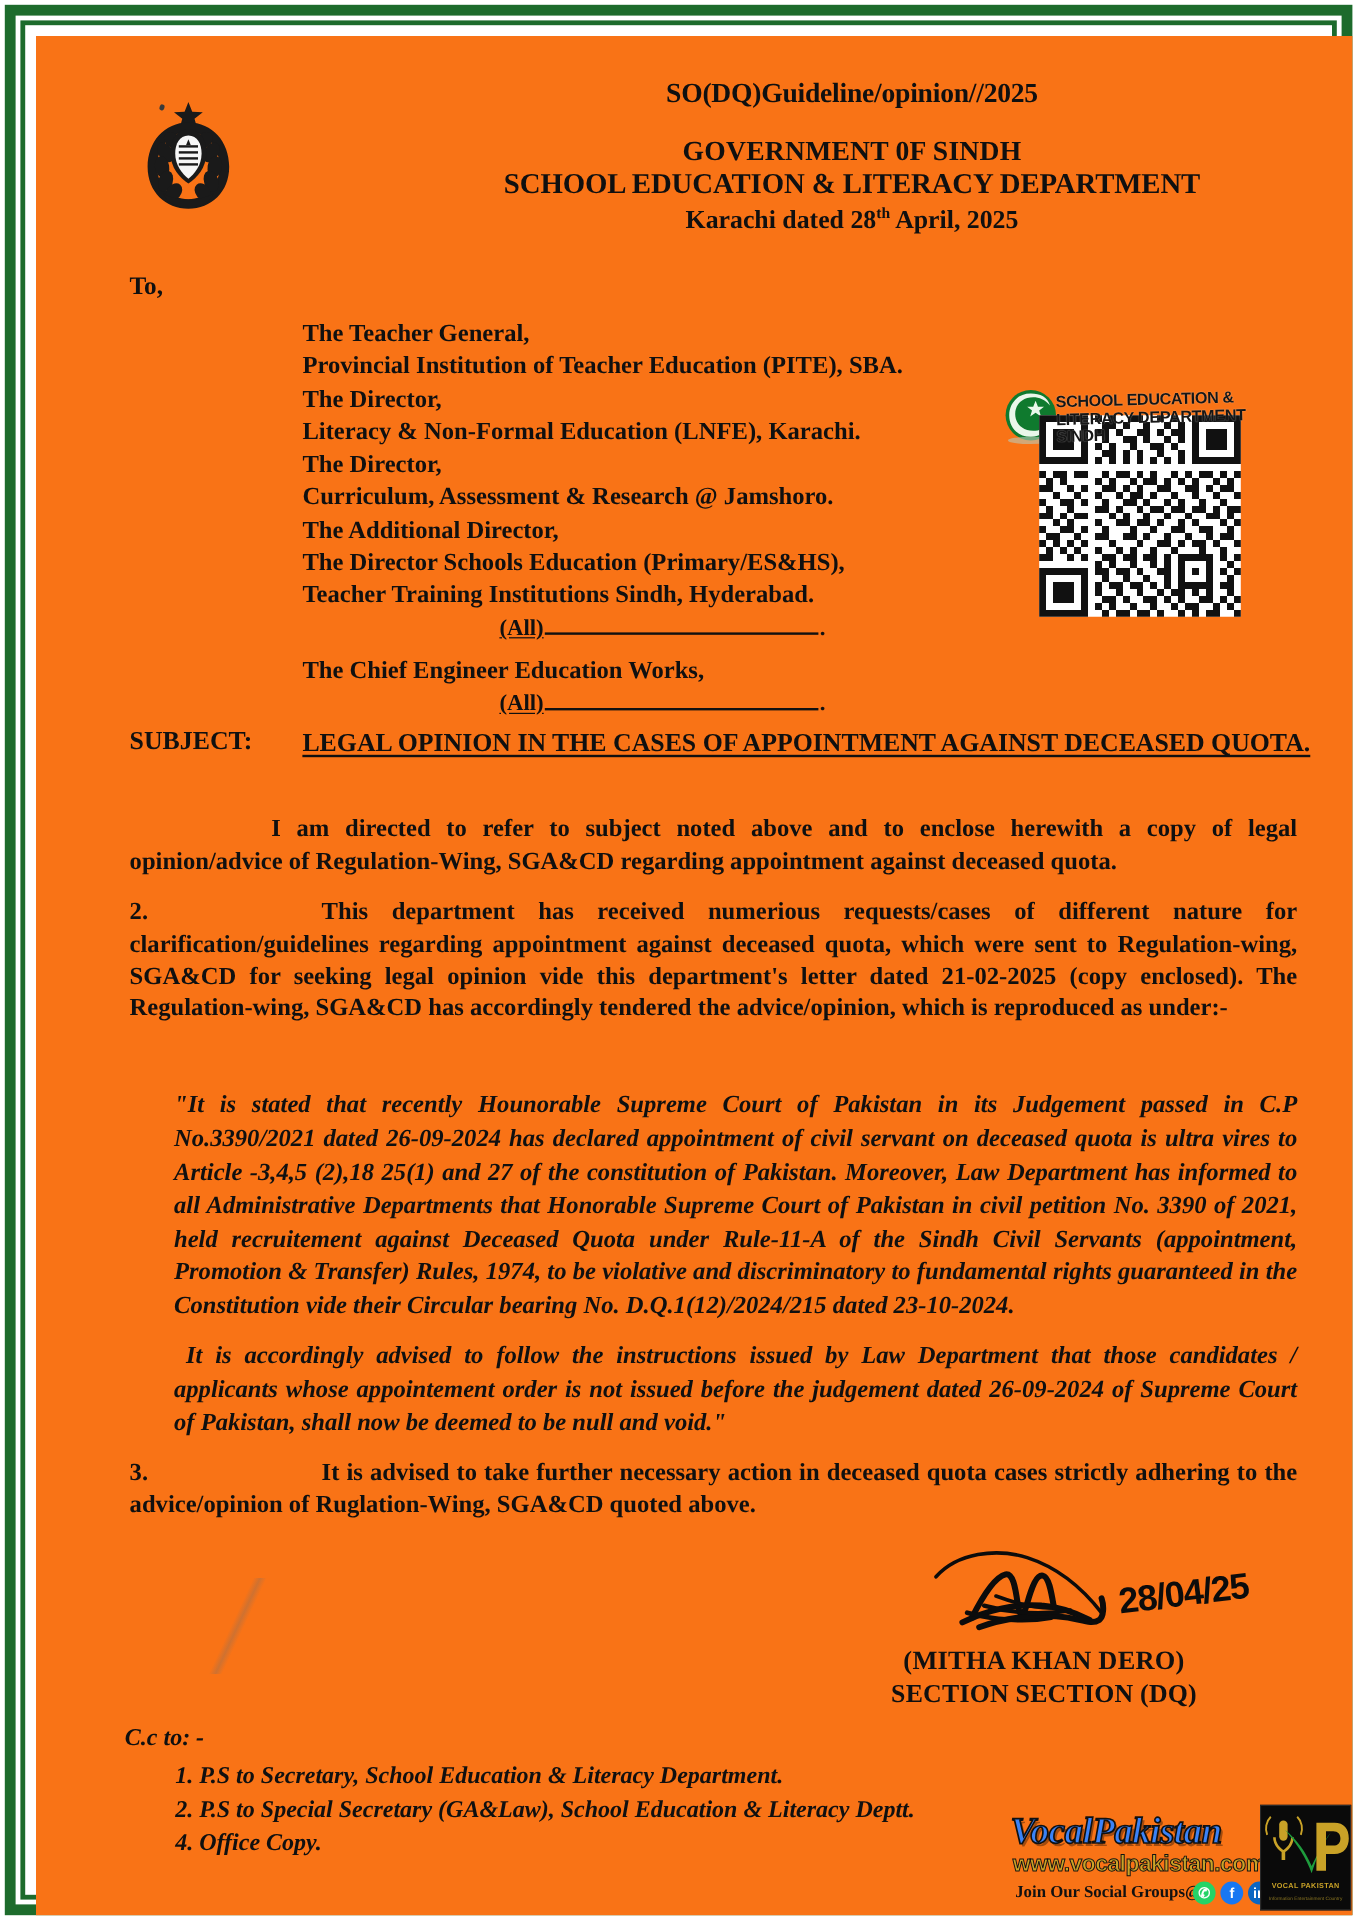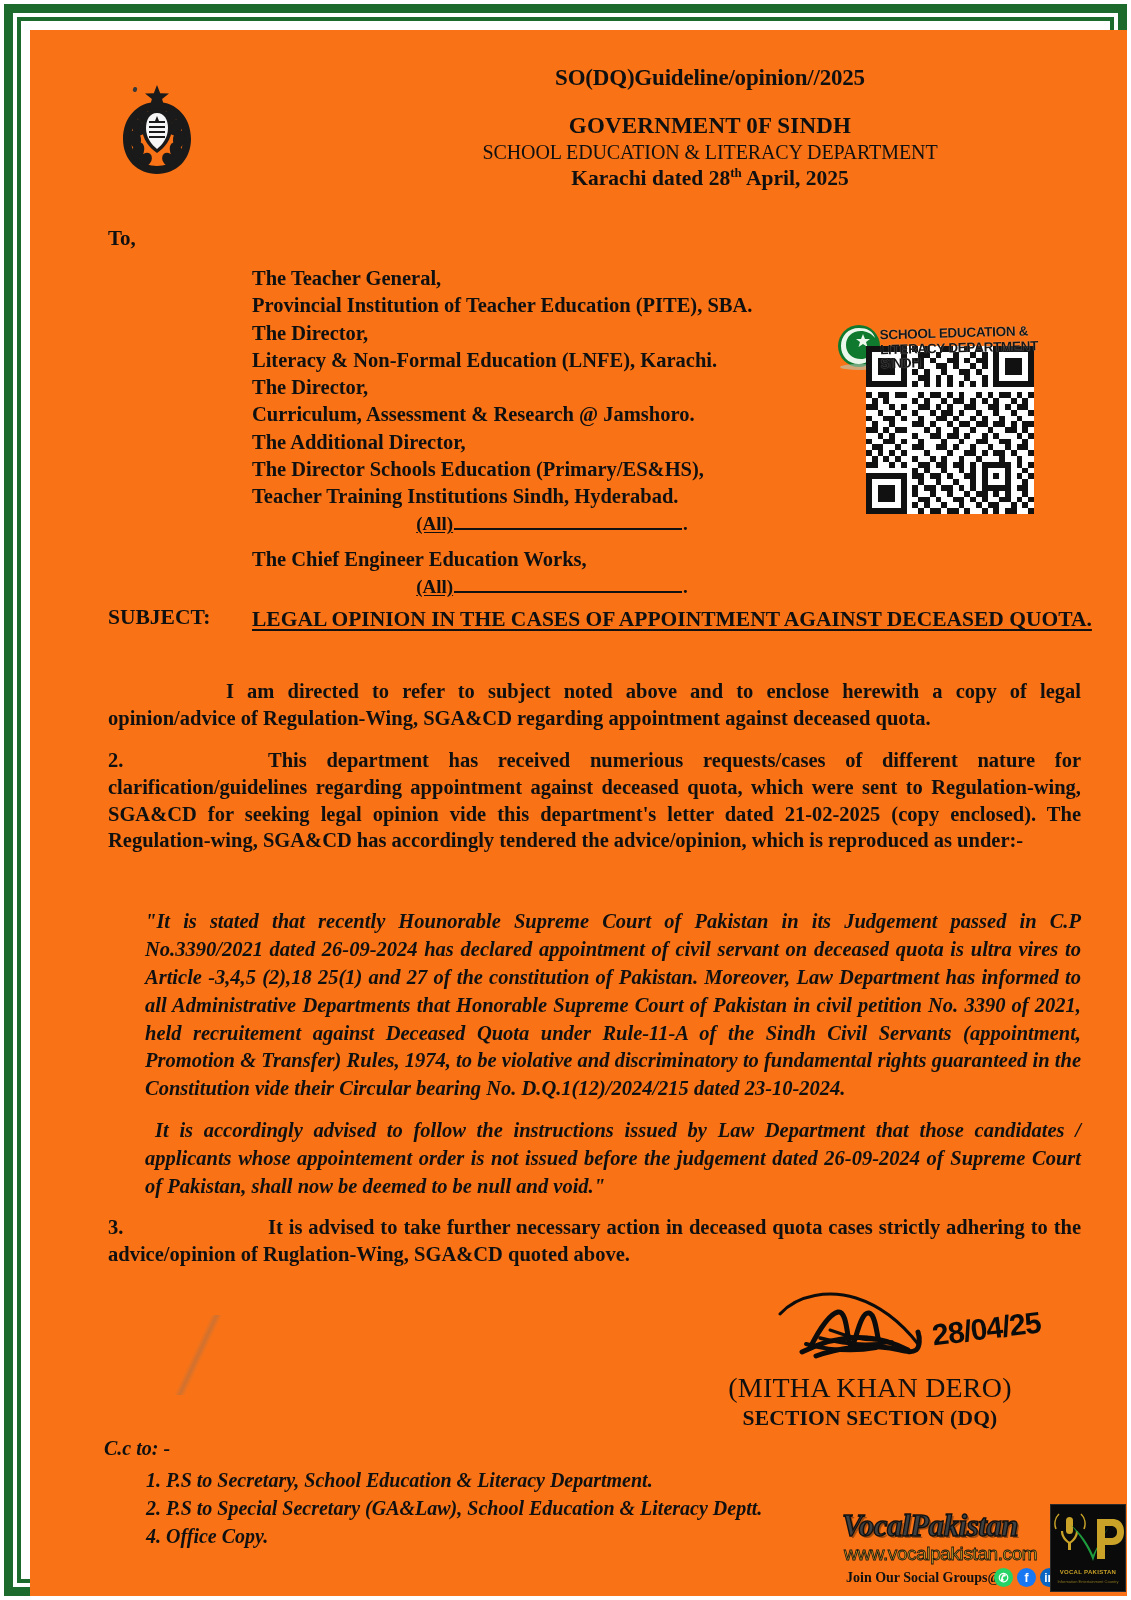--- a/index.html
+++ b/index.html
@@ -72,21 +72,21 @@
   .hdr-ref {
     font-weight: bold; font-size: 23px; letter-spacing: -0.2px;
     line-height: 1.20;
   }
   .hdr-gov {
     font-weight: bold; font-size: 23px; letter-spacing: 0.2px;
     line-height: 1.22;
     margin-top: 20px;
   }
   .hdr-dept {
-    font-weight: normal; font-size: 20px; letter-spacing: -0.1px;
+    font-weight: bold; font-size: 24px; letter-spacing: -0.1px;
     line-height: 1.22;
   }
   .hdr-date {
     font-weight: bold; font-size: 21.5px;
     line-height: 1.35;
   }
   .hdr-date sup { font-size: 13px; vertical-align: super; }
 
   
   .to-label {
@@ -232,21 +232,21 @@
     position: absolute;
     left: 262px; top: 20px;
     font-family: "Liberation Sans", sans-serif;
     font-weight: bold;
     font-size: 30px;
     color: #0c0c0c;
     transform: rotate(-7deg);
     letter-spacing: -1px;
   }
   .sig-name {
-    font-weight: normal; font-size: 28px; line-height: 1.25;
+    font-weight: bold; font-size: 22px; line-height: 1.25;
     letter-spacing: 0.2px;
   }
   .sig-title {
     font-weight: bold; font-size: 21.5px; line-height: 1.25;
     letter-spacing: 0.2px;
   }
 
   
   .cc-block {
     position: absolute;
@@ -268,30 +268,30 @@
     z-index: 10;
   }
   .brand-word {
     position: absolute;
     left: 4px; top: 0px;
     font-family: "Liberation Serif", serif;
     font-style: italic;
     font-weight: bold;
     font-size: 31px;
     letter-spacing: -0.5px;
-    color: #404040;
+    color: #3b82f6;
     -webkit-text-stroke: 1.4px #111;
     text-shadow: 2px 2px 0 rgba(0,0,0,.35);
     white-space: nowrap;
   }
   .brand-url {
     position: absolute;
     left: 6px; top: 35px;
     font-family: "Liberation Sans", sans-serif;
-    font-weight: normal;
+    font-weight: bold;
     font-size: 19px;
     letter-spacing: -0.4px;
     color: #c9a227;
     -webkit-text-stroke: 0.8px #111;
     white-space: nowrap;
   }
   .brand-join {
     position: absolute;
     left: 8px; top: 62px;
     font-family: "Liberation Serif", serif;

